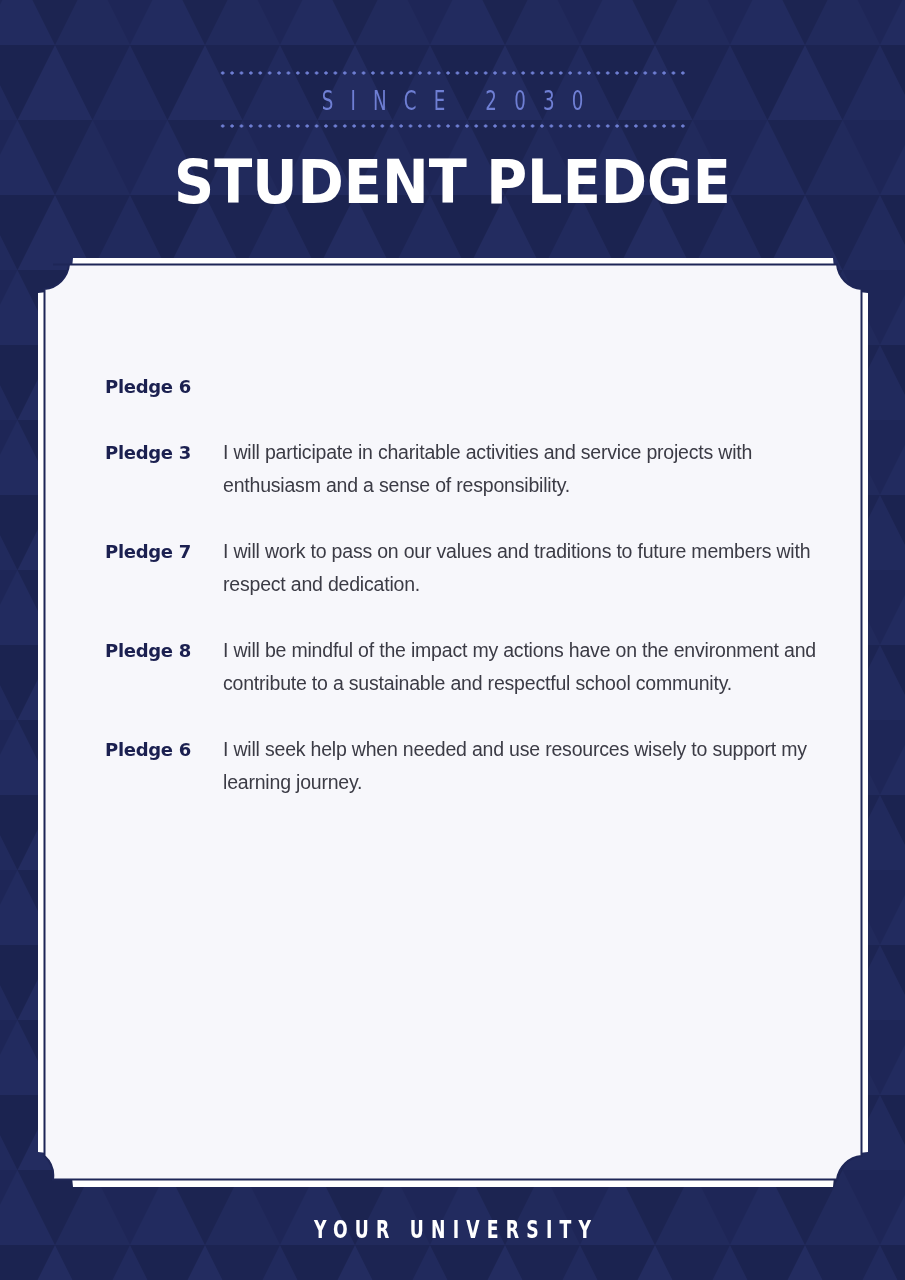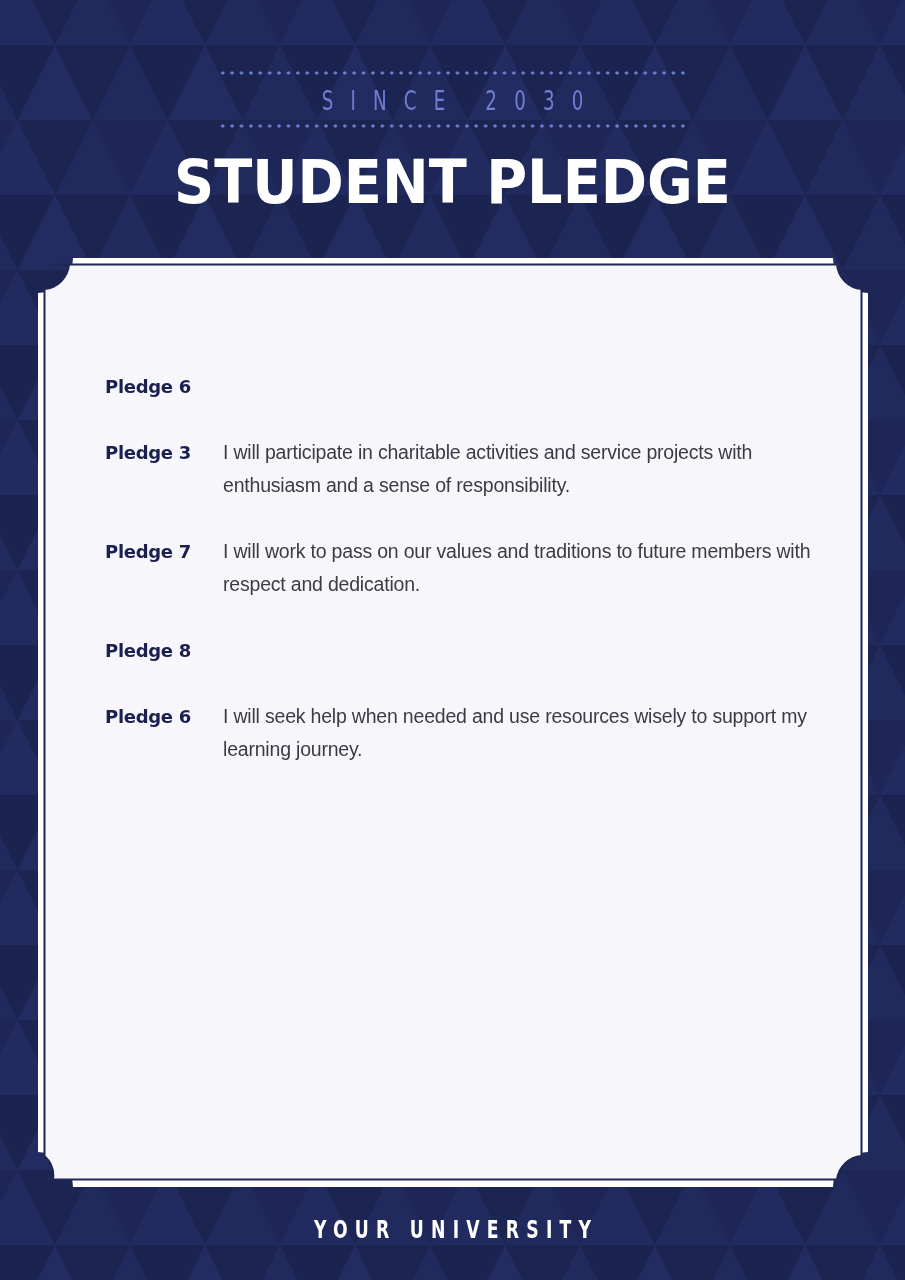--- a/index.html
+++ b/index.html
@@ -153,20 +153,21 @@
   <div class="pledge">
     <div class="pledge-label">Pledge 3</div>
     <div class="pledge-text">I will participate in charitable activities and service projects with enthusiasm and a sense of responsibility.</div>
   </div>
   <div class="pledge">
     <div class="pledge-label">Pledge 7</div>
     <div class="pledge-text">I will work to pass on our values and traditions to future members with respect and dedication.</div>
   </div>
   <div class="pledge">
     <div class="pledge-label">Pledge 8</div>
+    <div class="pledge-text">I will be mindful of the impact my actions have on the environment and contribute to a sustainable and respectful school community.</div>
   </div>
   <div class="pledge">
     <div class="pledge-label">Pledge 6</div>
     <div class="pledge-text">I will seek help when needed and use resources wisely to support my learning journey.</div>
   </div>
 </div>
 
 <div class="footer">YOUR UNIVERSITY</div>
 
 </body></html>

